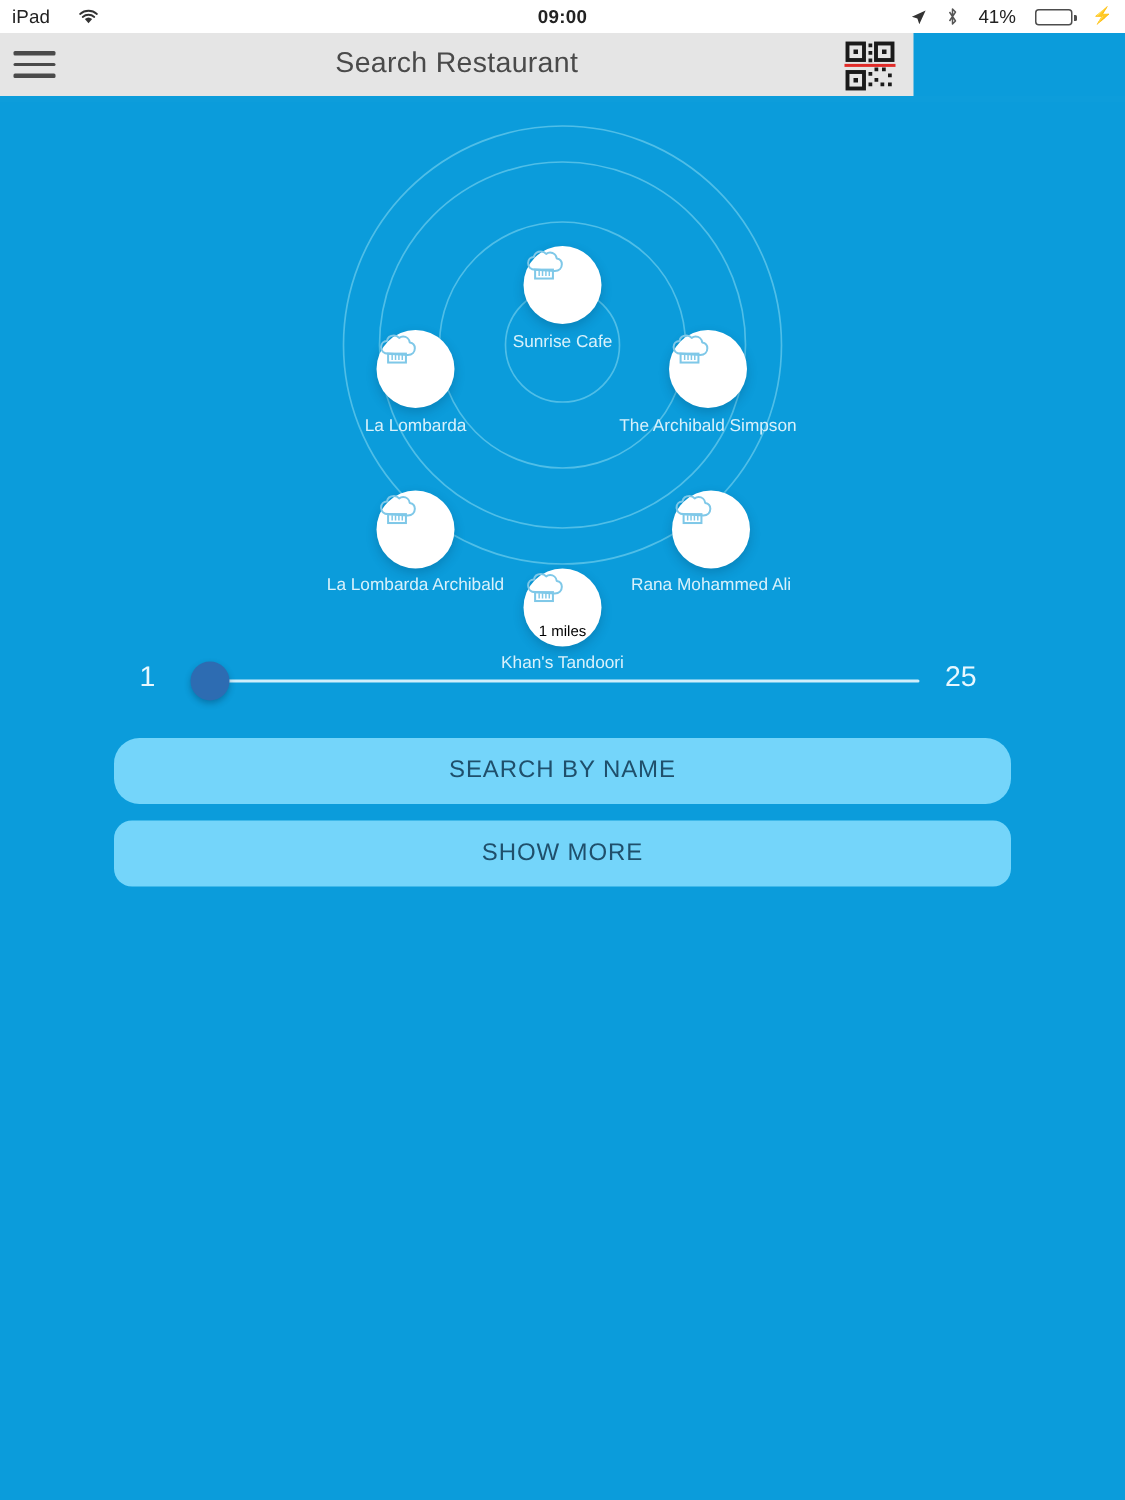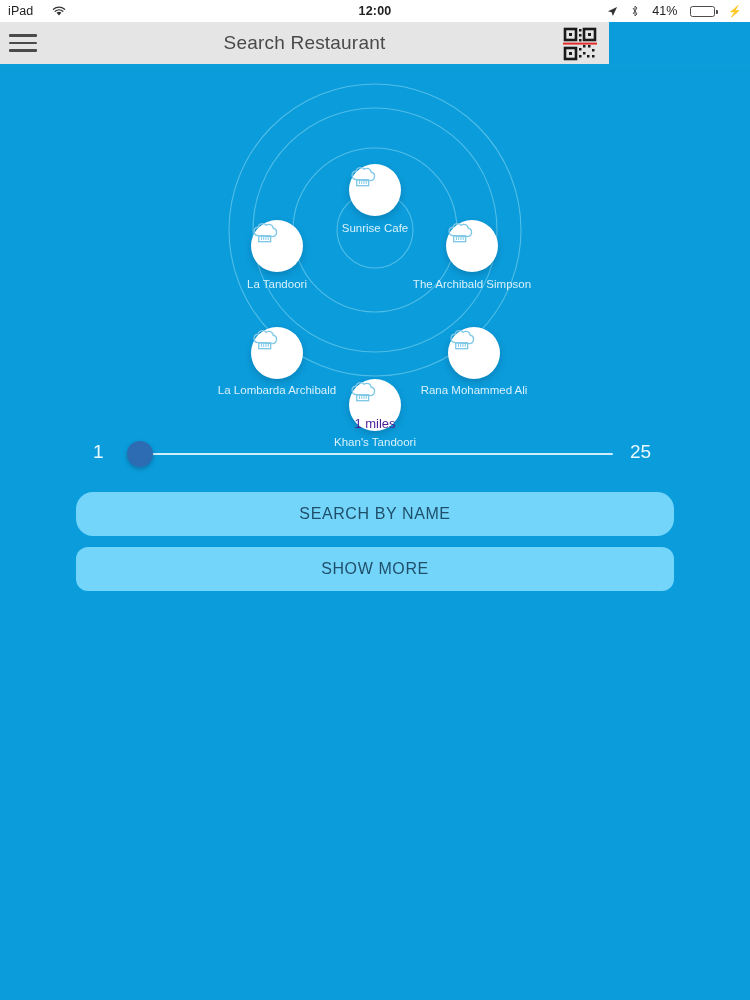--- a/index.html
+++ b/index.html
@@ -157,22 +157,22 @@
     line-height: 13.5px;
     color: #d8f1fb;
     pointer-events: none;
   }
 
   .miles-label {
     position: absolute;
     top: 416px; left: 0;
     width: 750px;
     text-align: center;
-    font-size: 13px;
-    color: #4c1d95;
+    font-size: 10px;
+    color: #000000;
   }
 
   
   .slider-row {
     position: absolute;
     top: 438px; left: 0;
     width: 750px;
     height: 34px;
   }
   .slider-min, .slider-max {
@@ -233,21 +233,21 @@
     <div class="sb-left">
       <span class="sb-carrier">iPad</span>
       <span>
         <svg class="wifi-ico" viewBox="0 0 16 12">
           <path d="M8 10.5 L5.2 7.4 a4.2 4.2 0 0 1 5.6 0 Z" fill="#333"></path>
           <path d="M3.6 5.8 a6.6 6.6 0 0 1 8.8 0" stroke="#333" stroke-width="1.4" fill="none" stroke-linecap="round"></path>
           <path d="M1.6 3.5 a9.6 9.6 0 0 1 12.8 0" stroke="#333" stroke-width="1.4" fill="none" stroke-linecap="round"></path>
         </svg>
       </span>
     </div>
-    <div class="sb-center">12:00</div>
+    <div class="sb-center">09:00</div>
     <div class="sb-right">
       <span>
         <svg class="loc-ico" viewBox="0 0 12 12">
           <path d="M11 1 L1 5.6 L5 6.9 L6.4 11 Z" fill="#333"></path>
         </svg>
       </span>
       <span>
         <svg class="bt-ico" viewBox="0 0 8 12">
           <path d="M2 3 L6 9 L4 11 L4 1 L6 3 L2 9" stroke="#555" stroke-width="1" fill="none" stroke-linejoin="round"></path>
         </svg>
@@ -379,21 +379,21 @@
         <path d="M8.6 17.5 c-3.2 0-5.2-2.2-5.2-4.9 0-2.5 1.9-4.4 4.3-4.5 .5-2.4 2.6-4.1 5.2-4.1 1.6 0 3 .7 3.9 1.8 .8-.6 1.8-1 2.9-1 2.5 0 4.6 1.9 4.9 4.4 2.2 .3 3.8 2.1 3.8 4.4 0 2.7-2 4.9-5.2 4.9 Z" fill="none" stroke="#7fc8e8" stroke-width="1.5" stroke-linejoin="round"></path>
         <rect x="8.6" y="17.5" width="13.2" height="6.6" fill="none" stroke="#7fc8e8" stroke-width="1.5"></rect>
         <g stroke="#7fc8e8" stroke-width="1.1">
           <line x1="11.6" y1="18.4" x2="11.6" y2="22.2"></line>
           <line x1="14.1" y1="18.4" x2="14.1" y2="22.2"></line>
           <line x1="16.6" y1="18.4" x2="16.6" y2="22.2"></line>
           <line x1="19.1" y1="18.4" x2="19.1" y2="22.2"></line>
         </g>
       </svg>
     </div>
-    <div class="node-label" style="left:212px; top:218px;">La Tandoori</div>
+    <div class="node-label" style="left:212px; top:218px;">La Lombarda</div>
   </div>
 
   <div class="miles-label">1 miles</div>
 
   <div class="slider-row">
     <span class="slider-min">1</span>
     <div class="slider-track"></div>
     <div class="slider-thumb"></div>
     <span class="slider-max">25</span>
   </div>

